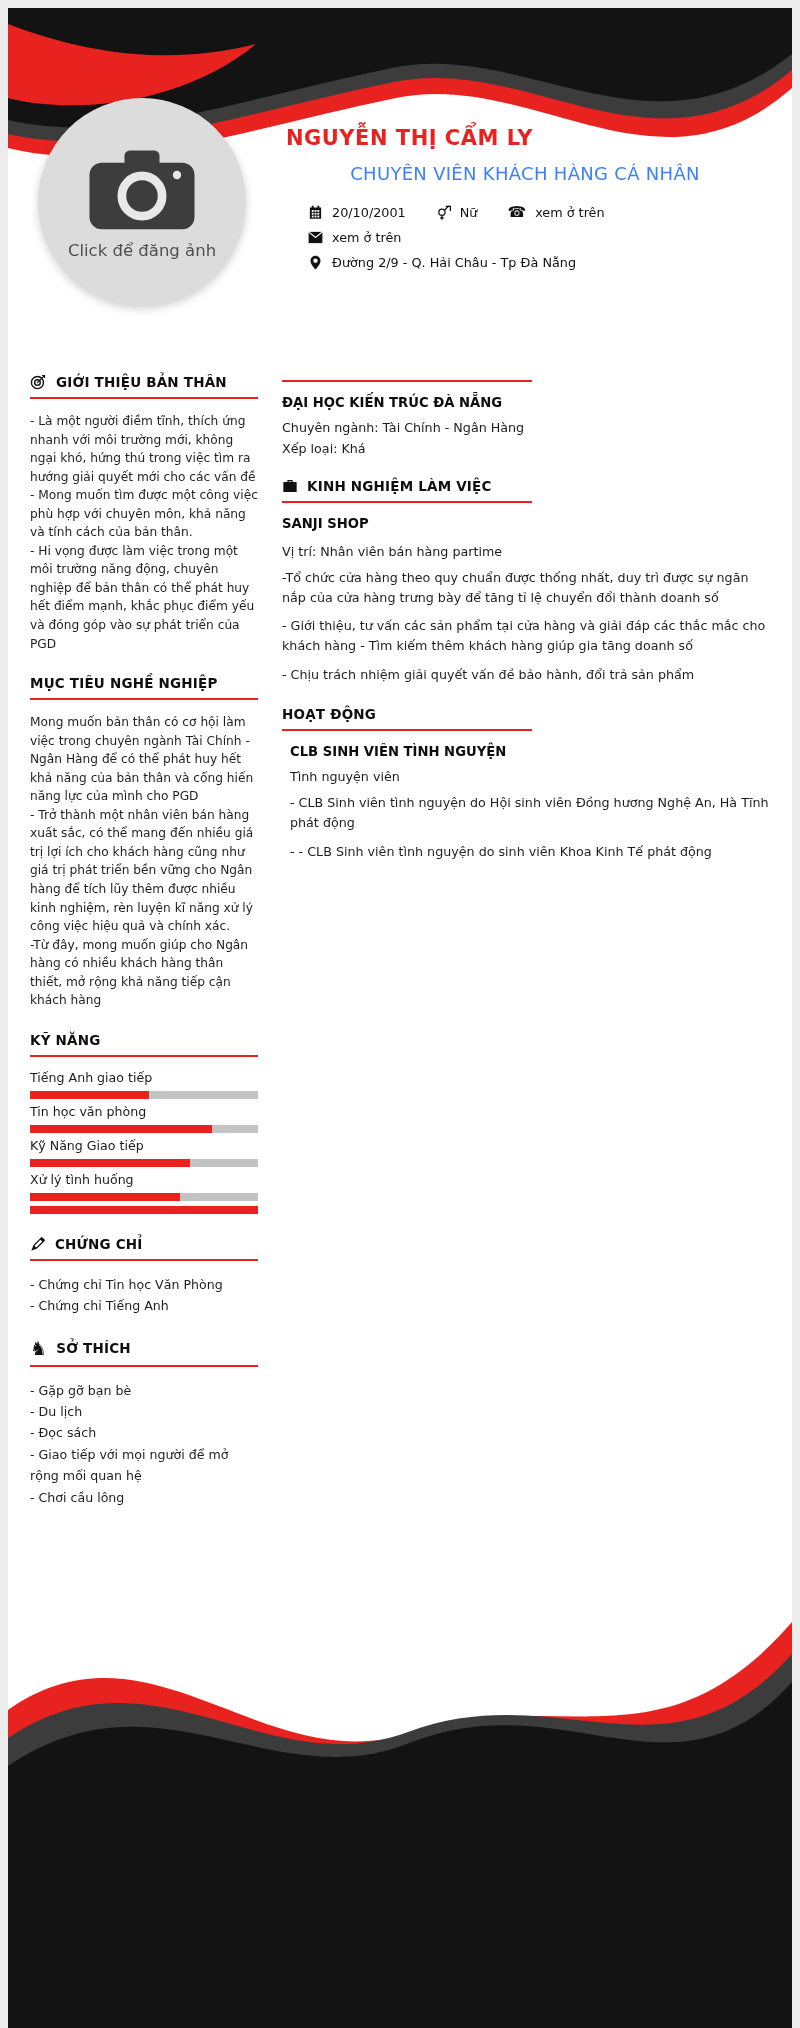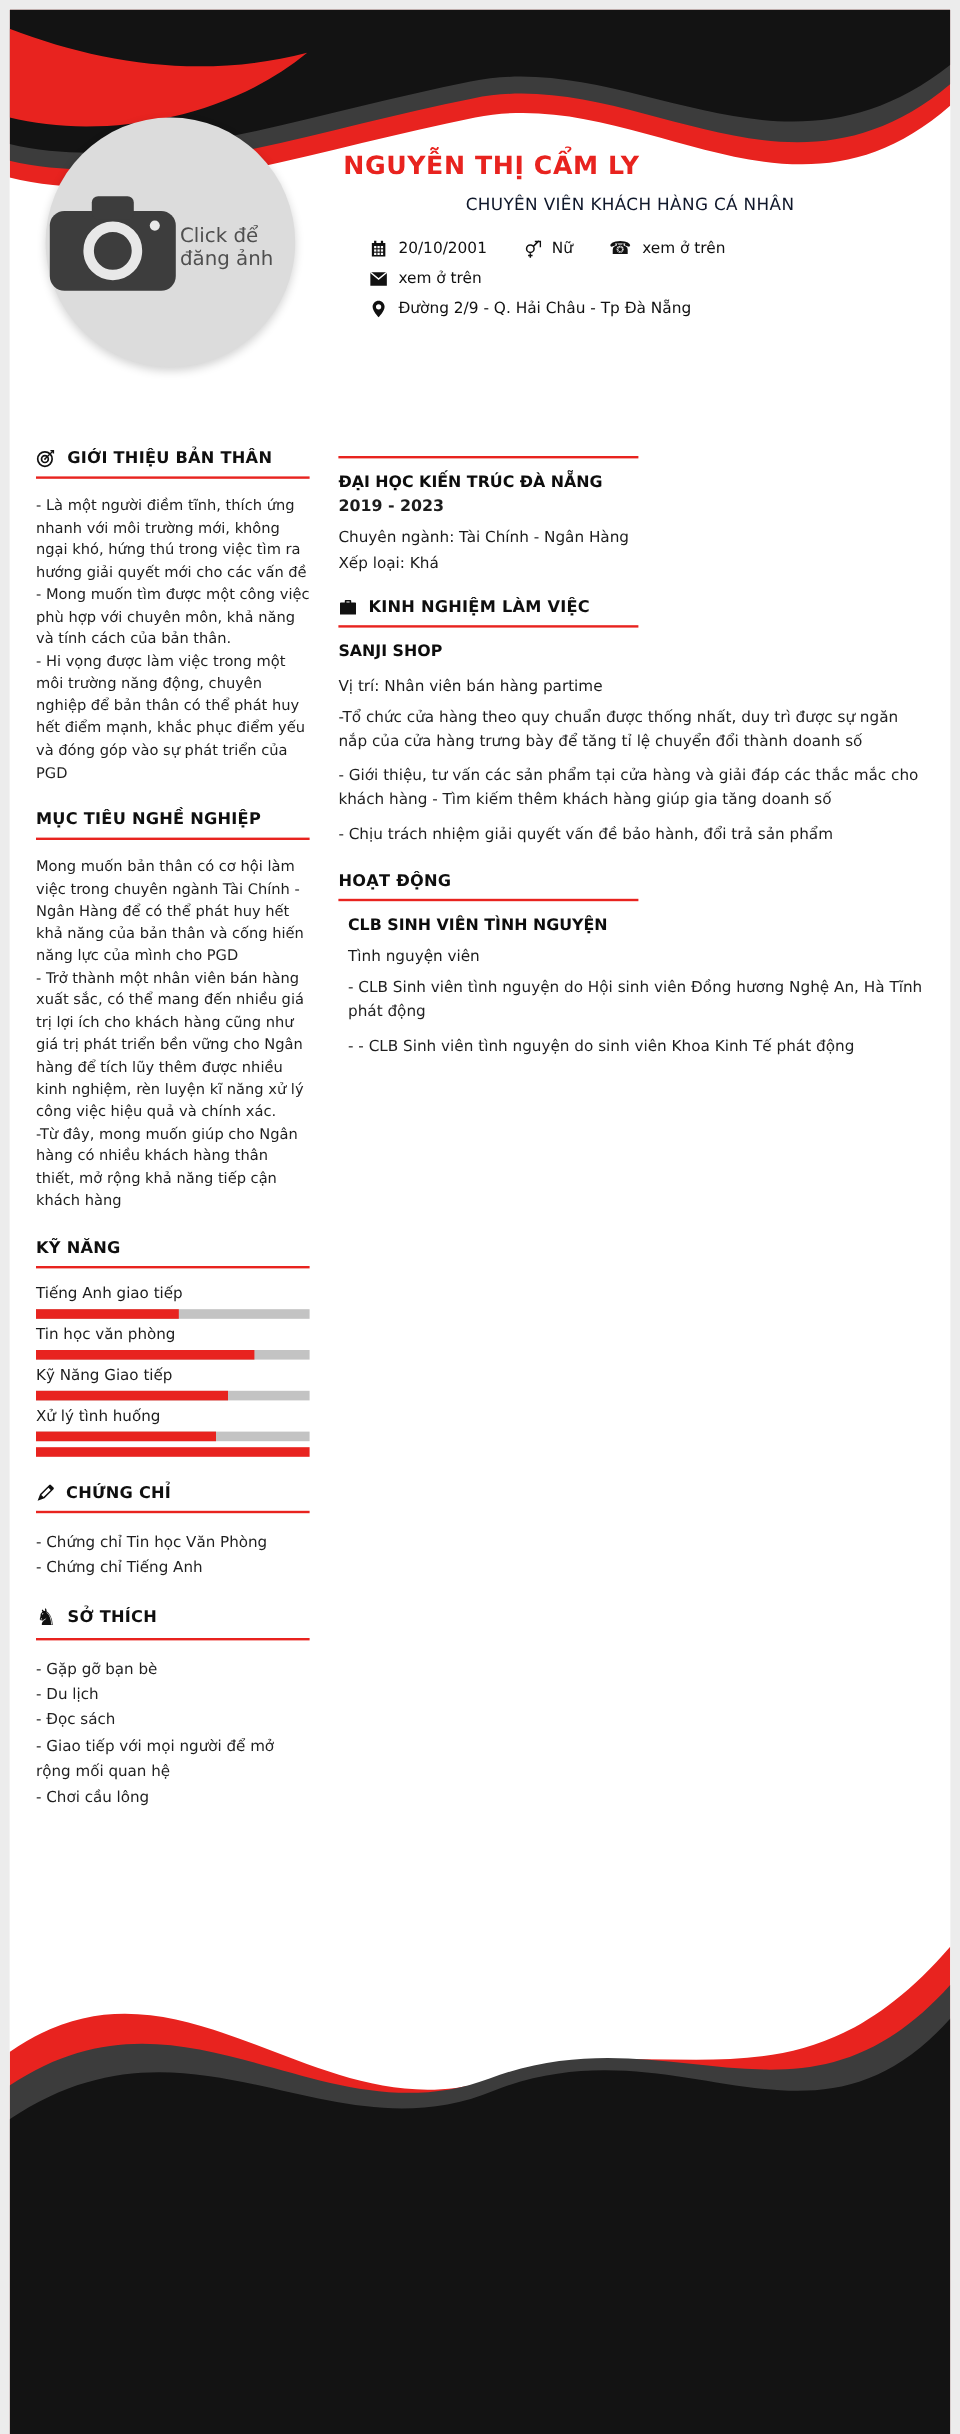--- a/index.html
+++ b/index.html
@@ -23,31 +23,31 @@
     display:flex;
     flex-direction:column;
     overflow:hidden;
   }
   
   .hero{position:relative;height:310px;flex:0 0 auto;}
   .wave{position:absolute;inset:0;width:100%;height:100%;display:block;}
   .photo{
     position:absolute;left:30px;top:90px;width:208px;height:208px;
     border-radius:50%;background:#dcdcdc;
-    display:flex;flex-direction:row;align-items:center;justify-content:center;
+    display:flex;flex-direction:column;align-items:center;justify-content:center;
     box-shadow:0 3px 8px rgba(0,0,0,.18);
     cursor:pointer;z-index:3;
   }
   .photo-label{font-size:16.5px;color:#4f4f4f;margin-top:8px;}
   .id-block{position:absolute;left:278px;top:118px;width:478px;z-index:3;}
   .name{
     color:var(--accent);font-size:21px;font-weight:bold;
     text-align:left;letter-spacing:.5px;
   }
-  .subtitle{font-size:14px;color:#0f172a;text-align:center;margin-top:13px;letter-spacing:.3px;}
+  .subtitle{font-size:18px;color:#3b82f6;text-align:center;margin-top:13px;letter-spacing:.3px;}
   .info{margin-top:21px;padding-left:22px;display:flex;flex-direction:column;gap:10px;font-size:12.8px;color:#111;justify-content:flex-end;}
   .info-row{display:flex;gap:30px;align-items:center;flex-wrap:wrap;}
   .info-item{display:flex;gap:9px;align-items:center;}
   .glyph{line-height:1;font-size:15px;color:#111;}
   .icon{display:inline-flex;align-items:center;justify-content:center;}
   
   .main{flex:1;display:flex;gap:24px;padding:55px 22px 30px 22px;}
   .col-left{flex:0 0 228px;width:228px;}
   .col-right{flex:1;min-width:0;}
   .section{margin-bottom:22px;}
@@ -257,21 +257,20 @@
         <div class="list-line">- Giao tiếp với mọi người để mở rộng mối quan hệ</div>
         <div class="list-line">- Chơi cầu lông</div>
       </div>
     </div>
 
     <div class="col-right">
 
       <div class="section">
         <div class="sec-rule"></div>
         <div class="rt-title">ĐẠI HỌC KIẾN TRÚC ĐÀ NẴNG</div>
-        <div class="rt-years">2019 - 2023</div>
         <div class="rt-line">Chuyên ngành: Tài Chính - Ngân Hàng</div>
         <div class="rt-line" style="margin-top:6px">Xếp loại: Khá</div>
       </div>
 
       <div class="section">
         <div class="sec-head">
           <span class="icon">
             <svg viewBox="0 0 24 24" width="16" height="16" fill="#111">
               <path d="M9 3h6a1 1 0 0 1 1 1v2h5a1 1 0 0 1 1 1v14H2V7a1 1 0 0 1 1-1h5V4a1 1 0 0 1 1-1zm1 3h4V5h-4v1z"></path>
             </svg>

